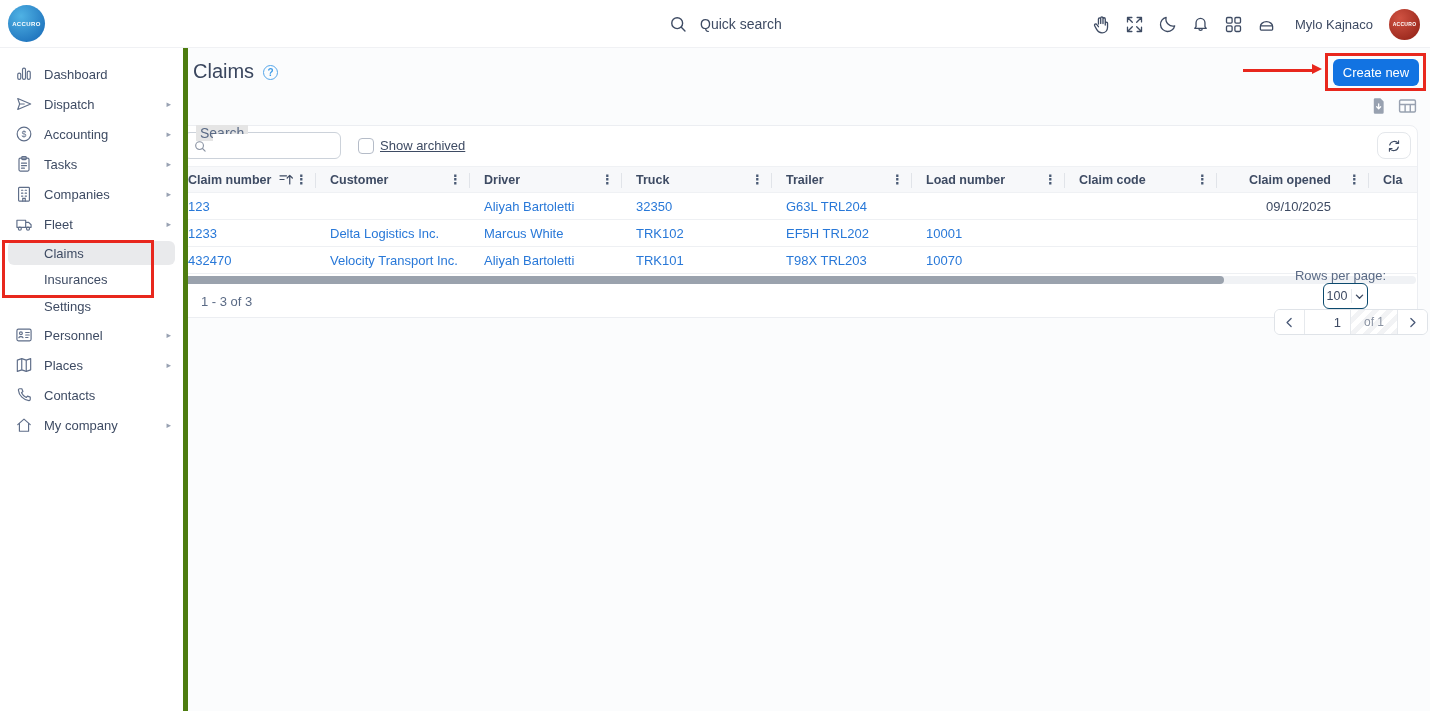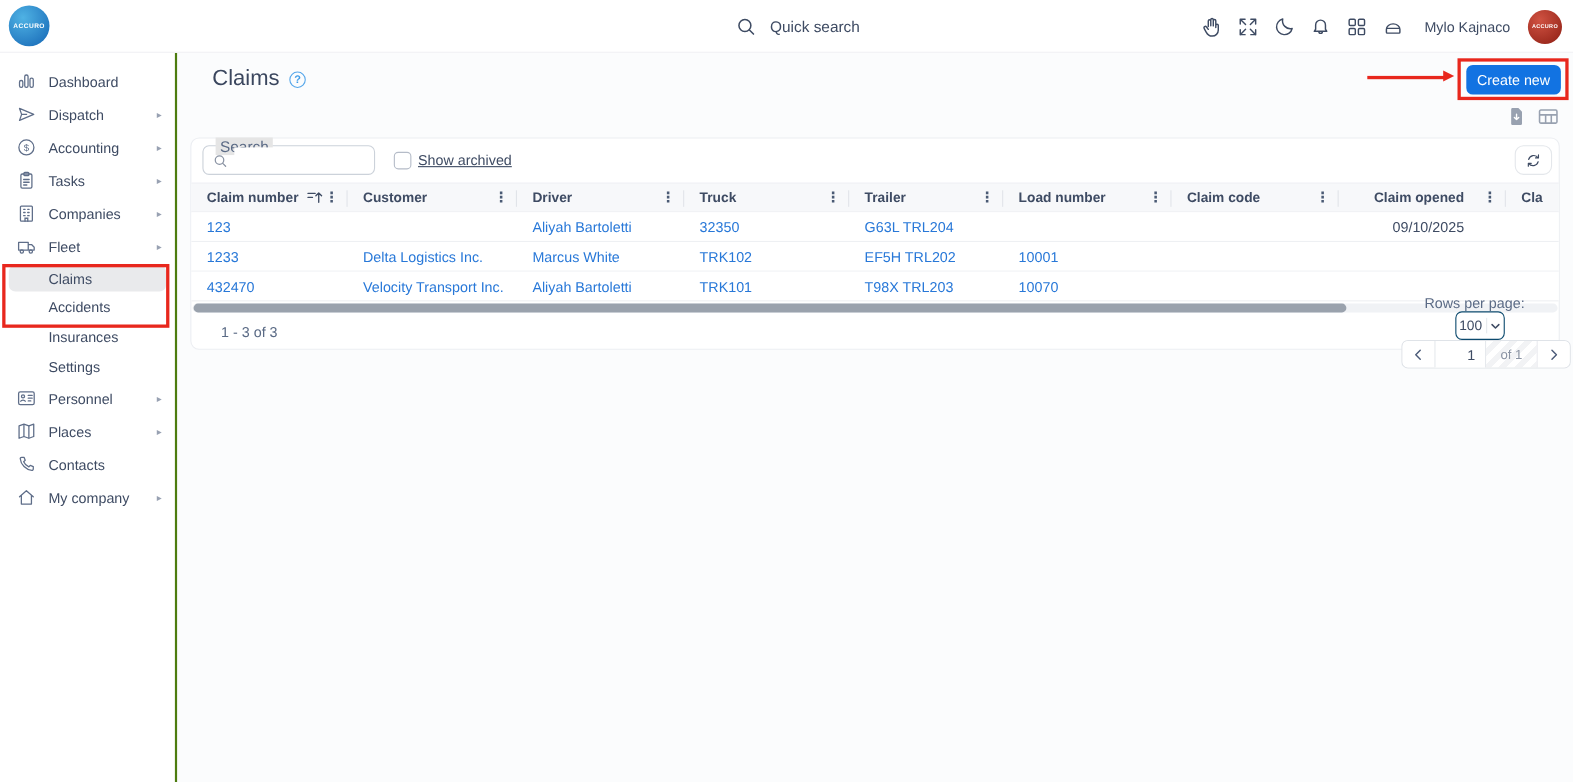--- a/index.html
+++ b/index.html
@@ -17,22 +17,22 @@
                   font-size:14px; color:#3e4b63; cursor:pointer; }
   .topbar-right { position:absolute; right:10px; top:0; height:48px; display:flex; align-items:center; gap:12px; }
   .tb-icon { width:21px; height:21px; cursor:pointer; }
   .user-name { font-size:13px; margin:0 4px 0 6px; white-space:nowrap; }
   .avatar { width:31px; height:31px; border-radius:50%;
             background:radial-gradient(circle at 35% 30%, #d05242, #8d1e13);
             display:flex; align-items:center; justify-content:center;
             color:#fff; font-size:5px; font-weight:bold; letter-spacing:.3px; cursor:pointer; }
 
   
-  .sidebar { position:absolute; left:0; top:48px; width:161px; height:663px; background:#fff;
-             border-right:2px solid #4d7c0f; padding-top:11px; z-index:3; }
+  .sidebar { position:absolute; left:0; top:48px; width:188px; height:663px; background:#fff;
+             border-right:5px solid #4d7c0f; padding-top:11px; z-index:3; }
   .side-item { height:30px; display:flex; align-items:center; padding:0 12px 0 14px; font-size:13px; cursor:pointer; }
   .side-icon { width:20px; height:20px; margin-right:10px; flex:none; }
   .side-label { flex:1; white-space:nowrap; }
   .side-arrow { font-size:9px; color:#98a1b2; }
   .sub-item { height:27px; display:flex; align-items:center; padding-left:44px; font-size:13px; cursor:pointer; }
   .sub-item.selected { height:24px; margin:2px 8px 1px 8px; padding-left:36px; background:#e9eaec; border-radius:6px; }
   .ann-sidebar { position:absolute; left:2px; top:192px; width:152px; height:58px; border:3px solid #e8271d;
                  pointer-events:none; z-index:10; }
 
   
@@ -209,23 +209,20 @@
       <circle cx="7" cy="17.6" r="1.8"></circle>
         <circle cx="16.8" cy="17.6" r="1.8"></circle>
     </svg>
     <span class="side-label">Fleet</span>
     <span class="side-arrow">▸</span>
   </div>
 
 
   <div class="sub-item selected">
     <span>Claims</span>
-  </div>
-  <div class="sub-item">
-    <span>Accidents</span>
   </div>
   <div class="sub-item">
     <span>Insurances</span>
   </div>
   <div class="sub-item">
     <span>Settings</span>
   </div>
 
   <div class="side-item">
     <svg class="side-icon" viewBox="0 0 24 24" fill="none" stroke="#5f6e89" stroke-width="1.4" stroke-linecap="round">

